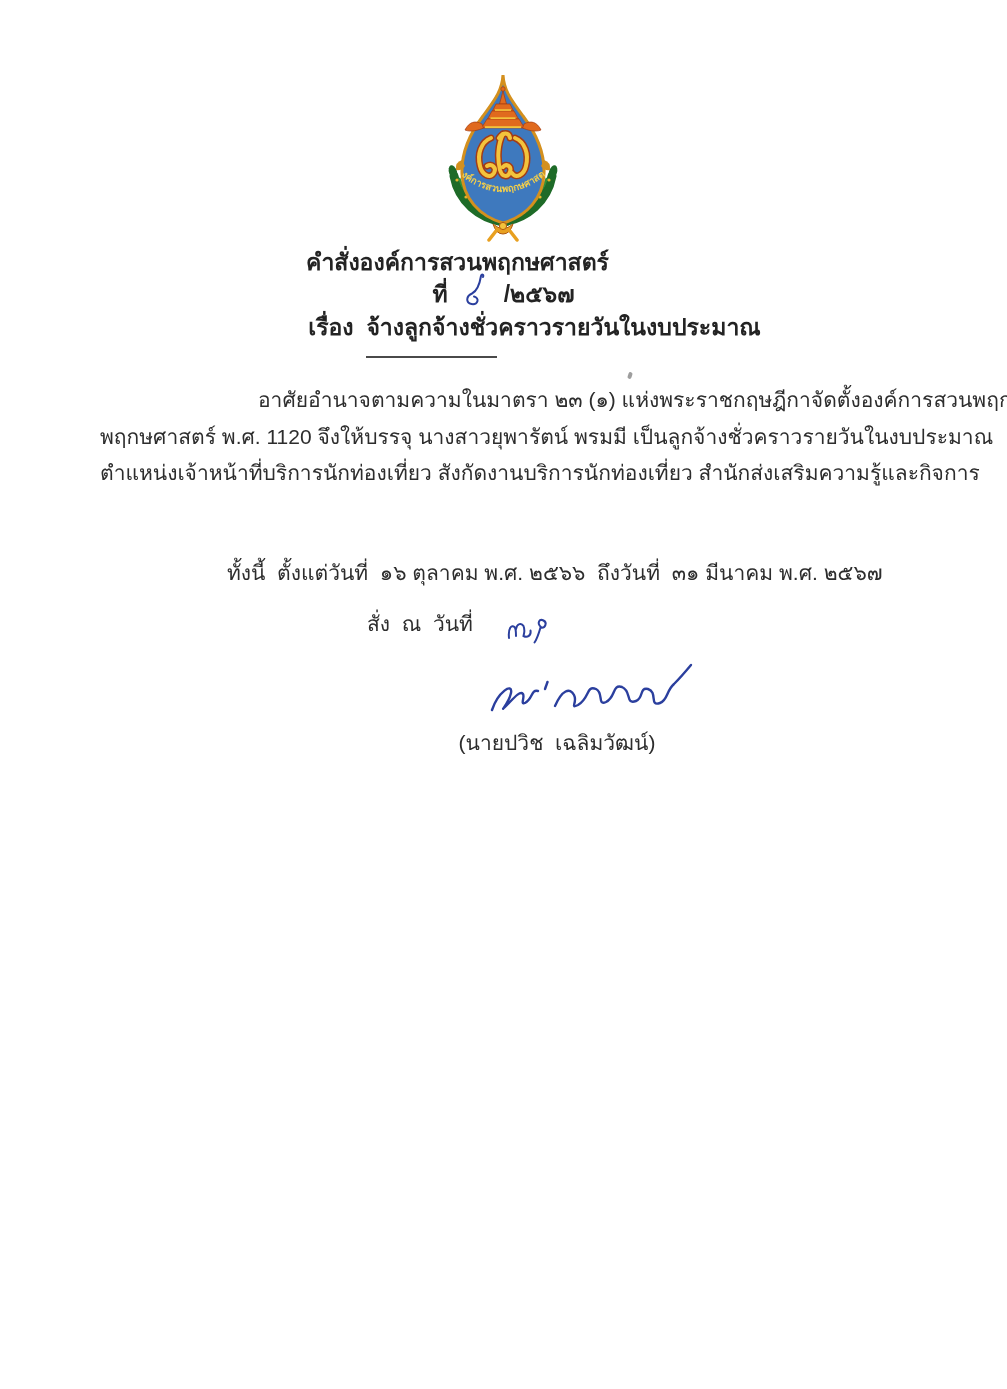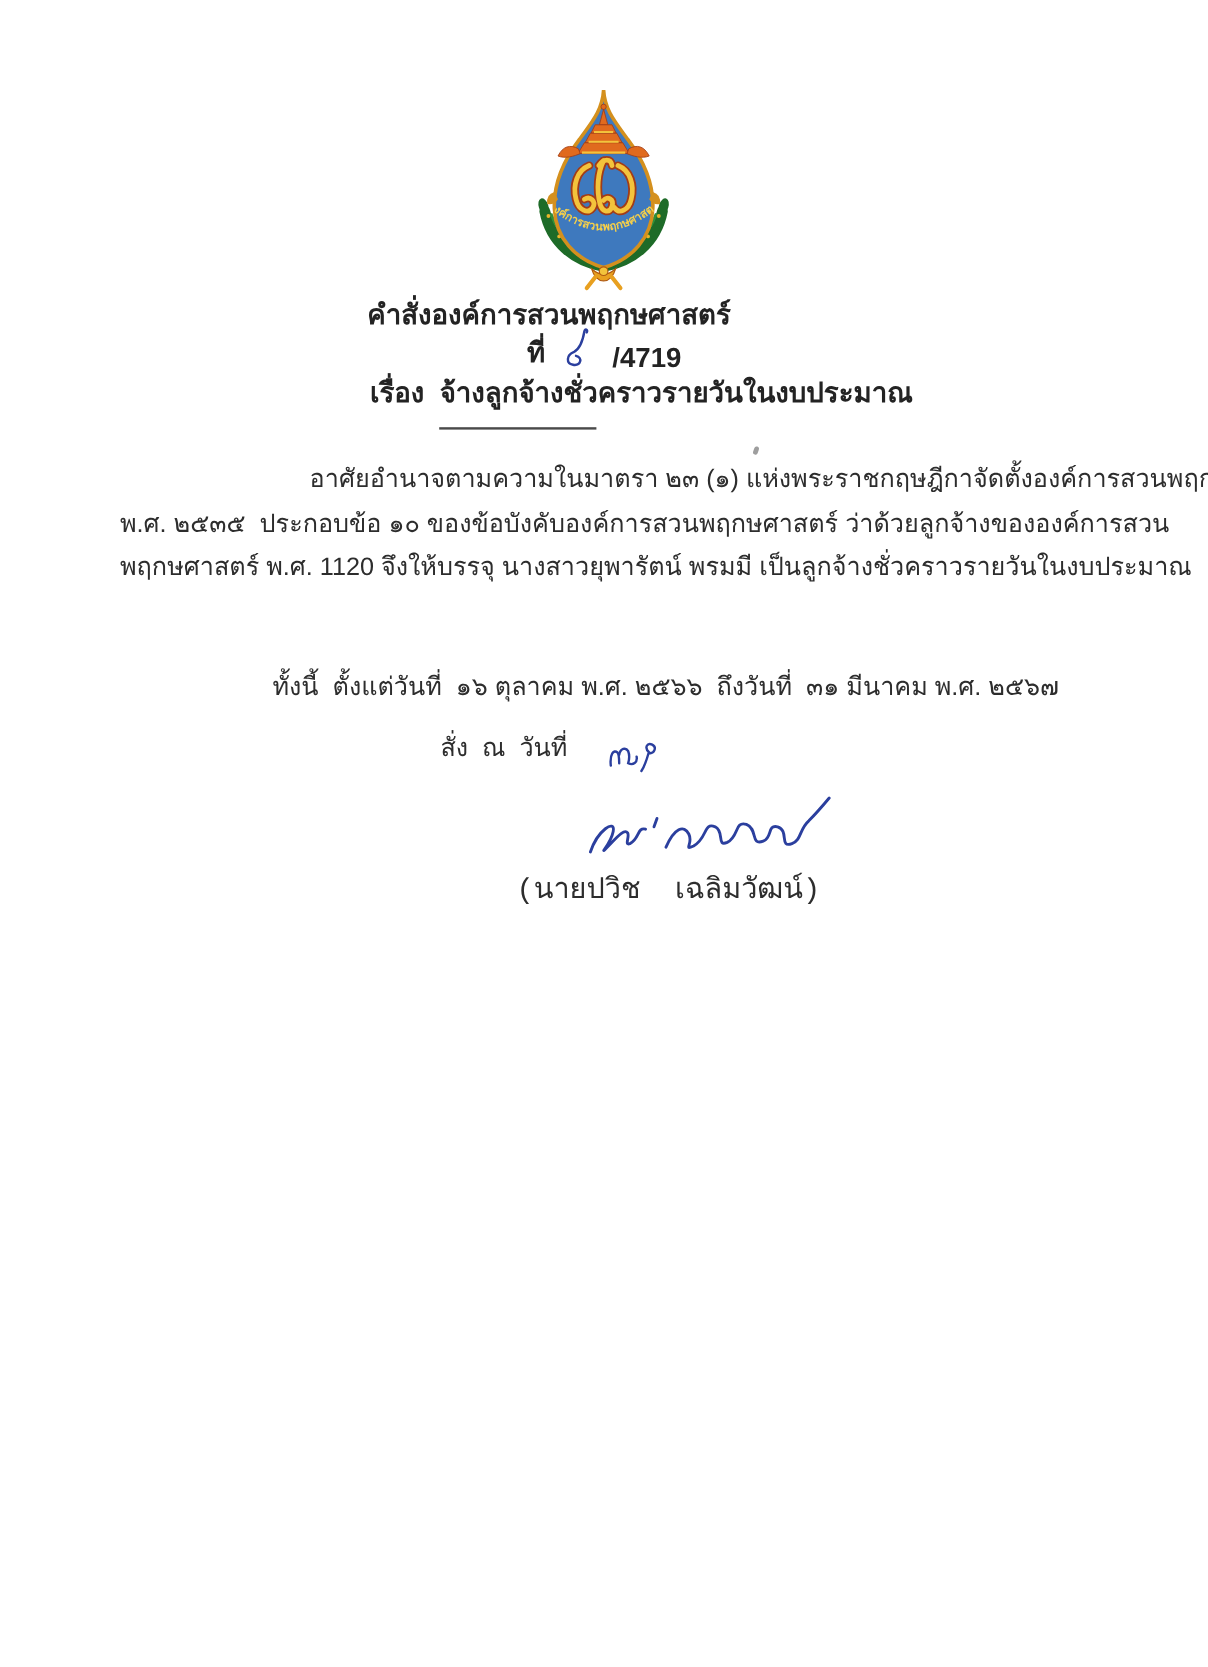--- a/index.html
+++ b/index.html
@@ -97,33 +97,33 @@
   <div class="abs center-wrap title line" style="top:244px;left:-46px;">คำสั่งองค์การสวนพฤกษศาสตร์</div>
 
   <div class="abs num-row" style="top:276px;left:0;width:1007px;gap:15px;">
     <span class="title line">ที่</span>
     <span class="abs" style="position:relative;top:-4px;">
       <svg viewBox="0 0 26 36" width="26" height="36" aria-hidden="true">
         <path d="M20 5 C21 2.5, 18.5 1.5, 18 4 C16.5 13, 14 19, 9 21.5 C3 24, 2.5 31, 8.5 32 C15 33, 17 26, 11 24.5" fill="none" stroke="#2b3f9e" stroke-width="2" stroke-linecap="round"></path>
       </svg>
 
     </span>
-    <span class="title line">/4719</span>
+    <span class="title line">/๒๕๖๗</span>
   </div>
 
   <div class="abs center-wrap title line" style="top:309px;padding-left:31px;">เรื่อง  จ้างลูกจ้างชั่วคราวรายวันในงบประมาณ</div>
 
   <div class="abs divider" style="top:356px;left:366px;width:131px;"></div>
 
   <div class="abs speck" style="left:628px;top:372px;"></div>
 
   <div class="abs body-text" style="top:382px;left:100px;width:810px;">
     <div class="line" style="text-indent:158px;">อาศัยอำนาจตามความในมาตรา ๒๓ (๑) แห่งพระราชกฤษฎีกาจัดตั้งองค์การสวนพฤกษศาสตร์</div>
-    <div class="line">พ.ศ. ๒๕๓๕  ประกอบข้อ ๑๐ ของข้อบังคับองค์การสวนพฤกษศาสตร์ ว่าด้วยลูกจ้างขององค์การสวน</div>
     <div class="line">พฤกษศาสตร์ พ.ศ. 1120 จึงให้บรรจุ นางสาวยุพารัตน์ พรมมี เป็นลูกจ้างชั่วคราวรายวันในงบประมาณ</div>
+    <div class="line">ตำแหน่งเจ้าหน้าที่บริการนักท่องเที่ยว สังกัดงานบริการนักท่องเที่ยว สำนักส่งเสริมความรู้และกิจการ</div>
   </div>
 
   <div class="abs body-text line" style="top:555px;left:227px;">ทั้งนี้  ตั้งแต่วันที่  ๑๖ ตุลาคม พ.ศ. ๒๕๖๖  ถึงวันที่  ๓๑ มีนาคม พ.ศ. ๒๕๖๗</div>
 
   <div class="abs issued-row body-text" style="top:606px;left:367px;gap:32px;">
     <span class="line">สั่ง  ณ  วันที่</span>
     <span style="position:relative;top:2px;">
       <svg viewBox="0 0 46 30" width="46" height="30" aria-hidden="true">
         <g fill="none" stroke="#2b3f9e" stroke-width="2" stroke-linecap="round">
           <path d="M4 23 C3 13, 6.5 9.5, 9.5 12 C11 13.5, 11 17, 11 21"></path>
@@ -138,17 +138,17 @@
   <div class="abs" style="left:478px;top:660px;">
     <svg viewBox="0 0 220 70" width="220" height="70">
       <g fill="none" stroke="#2b3f9e" stroke-width="2.4" stroke-linecap="round">
         <path d="M14 50 C20 32, 35 22, 33 33 C31 43, 21 53, 27 47 C35 39, 42 30, 45 34 C47 37, 42 45, 47 43 C55 39, 53 29, 60 31"></path>
         <path d="M67 29 l2.5 -7"></path>
         <path d="M77 46 C84 30, 92 27, 96 35 C100 43, 91 49, 100 45 C112 38, 108 25, 118 29 C126 33, 119 46, 128 42 C138 37, 134 24, 144 27 C154 31, 147 45, 158 41 C166 38, 161 27, 170 29 C180 32, 171 47, 182 43 C190 40, 188 31, 196 24 C202 18, 208 11, 213 5"></path>
       </g>
     </svg>
   </div>
 
-  <div class="abs" style="left:377px;top:727px;width:360px;text-align:center;line-height:32px;font-size:24px;font-family:Liberation Mono, monospace;">
+  <div class="abs" style="left:377px;top:727px;width:360px;text-align:center;line-height:32px;font-size:21px;">
     <div class="line">(นายปวิช  เฉลิมวัฒน์)</div>
   </div>
 
 </div>
 
 </body></html>

